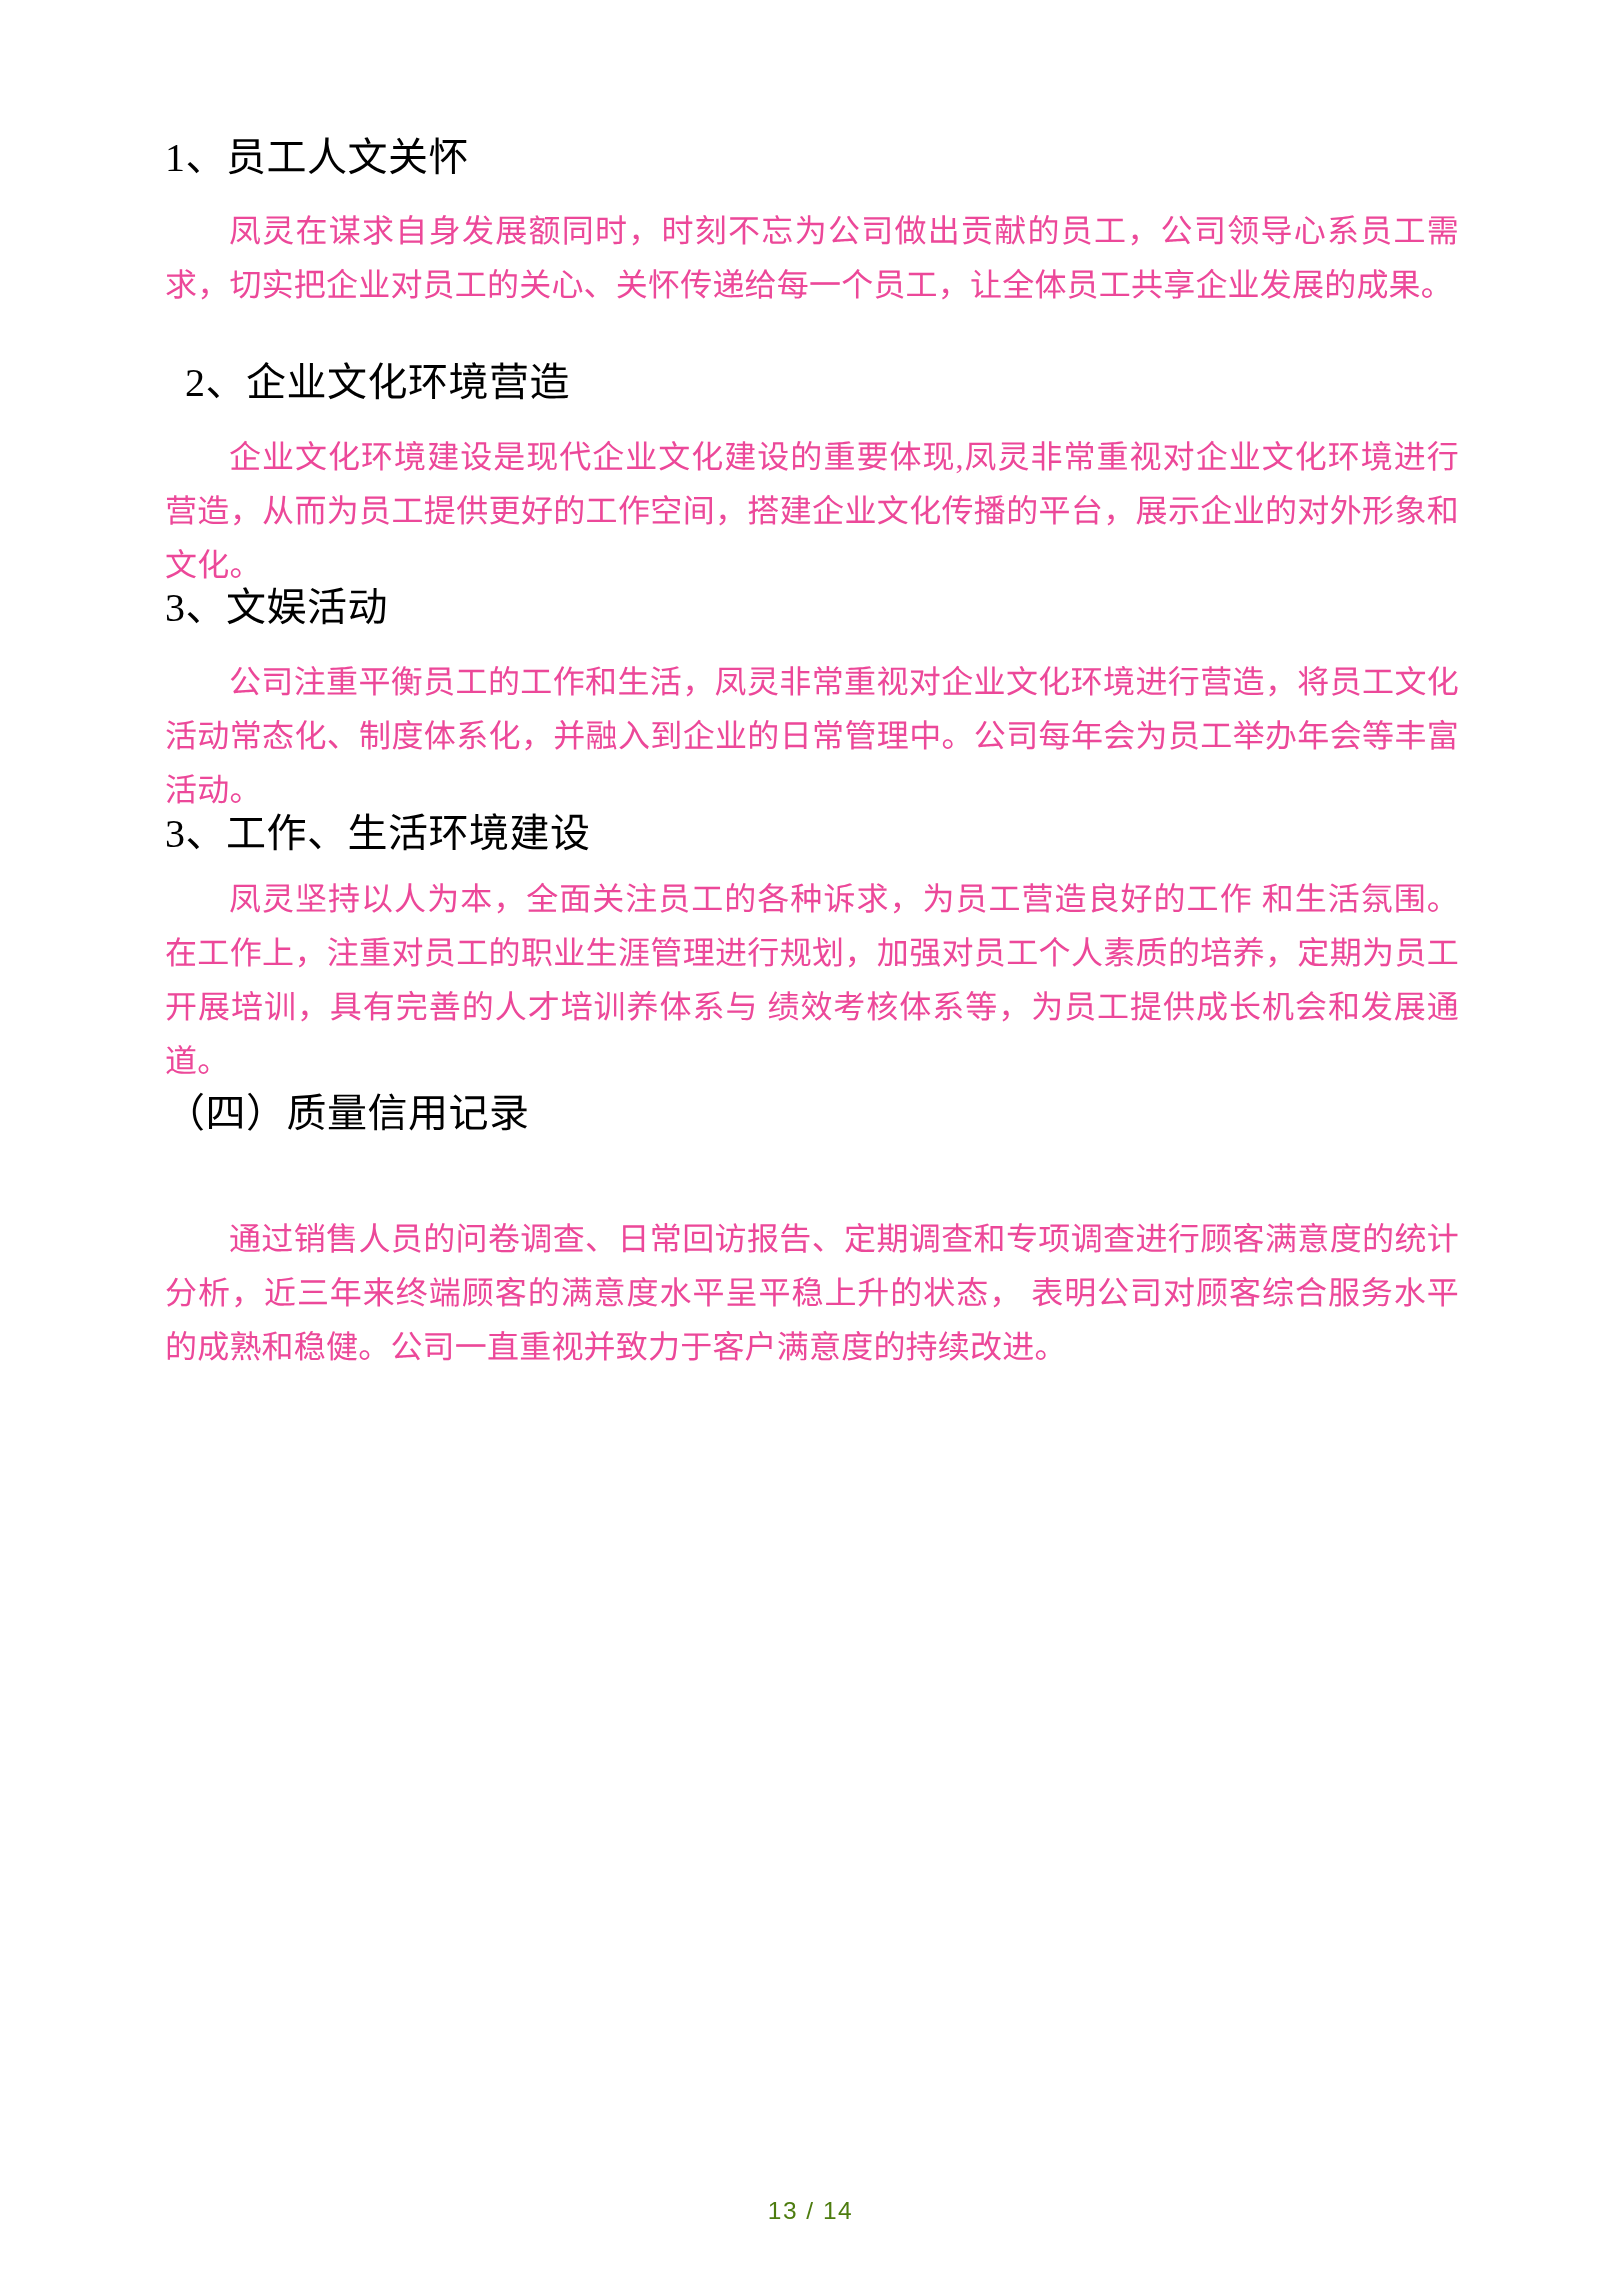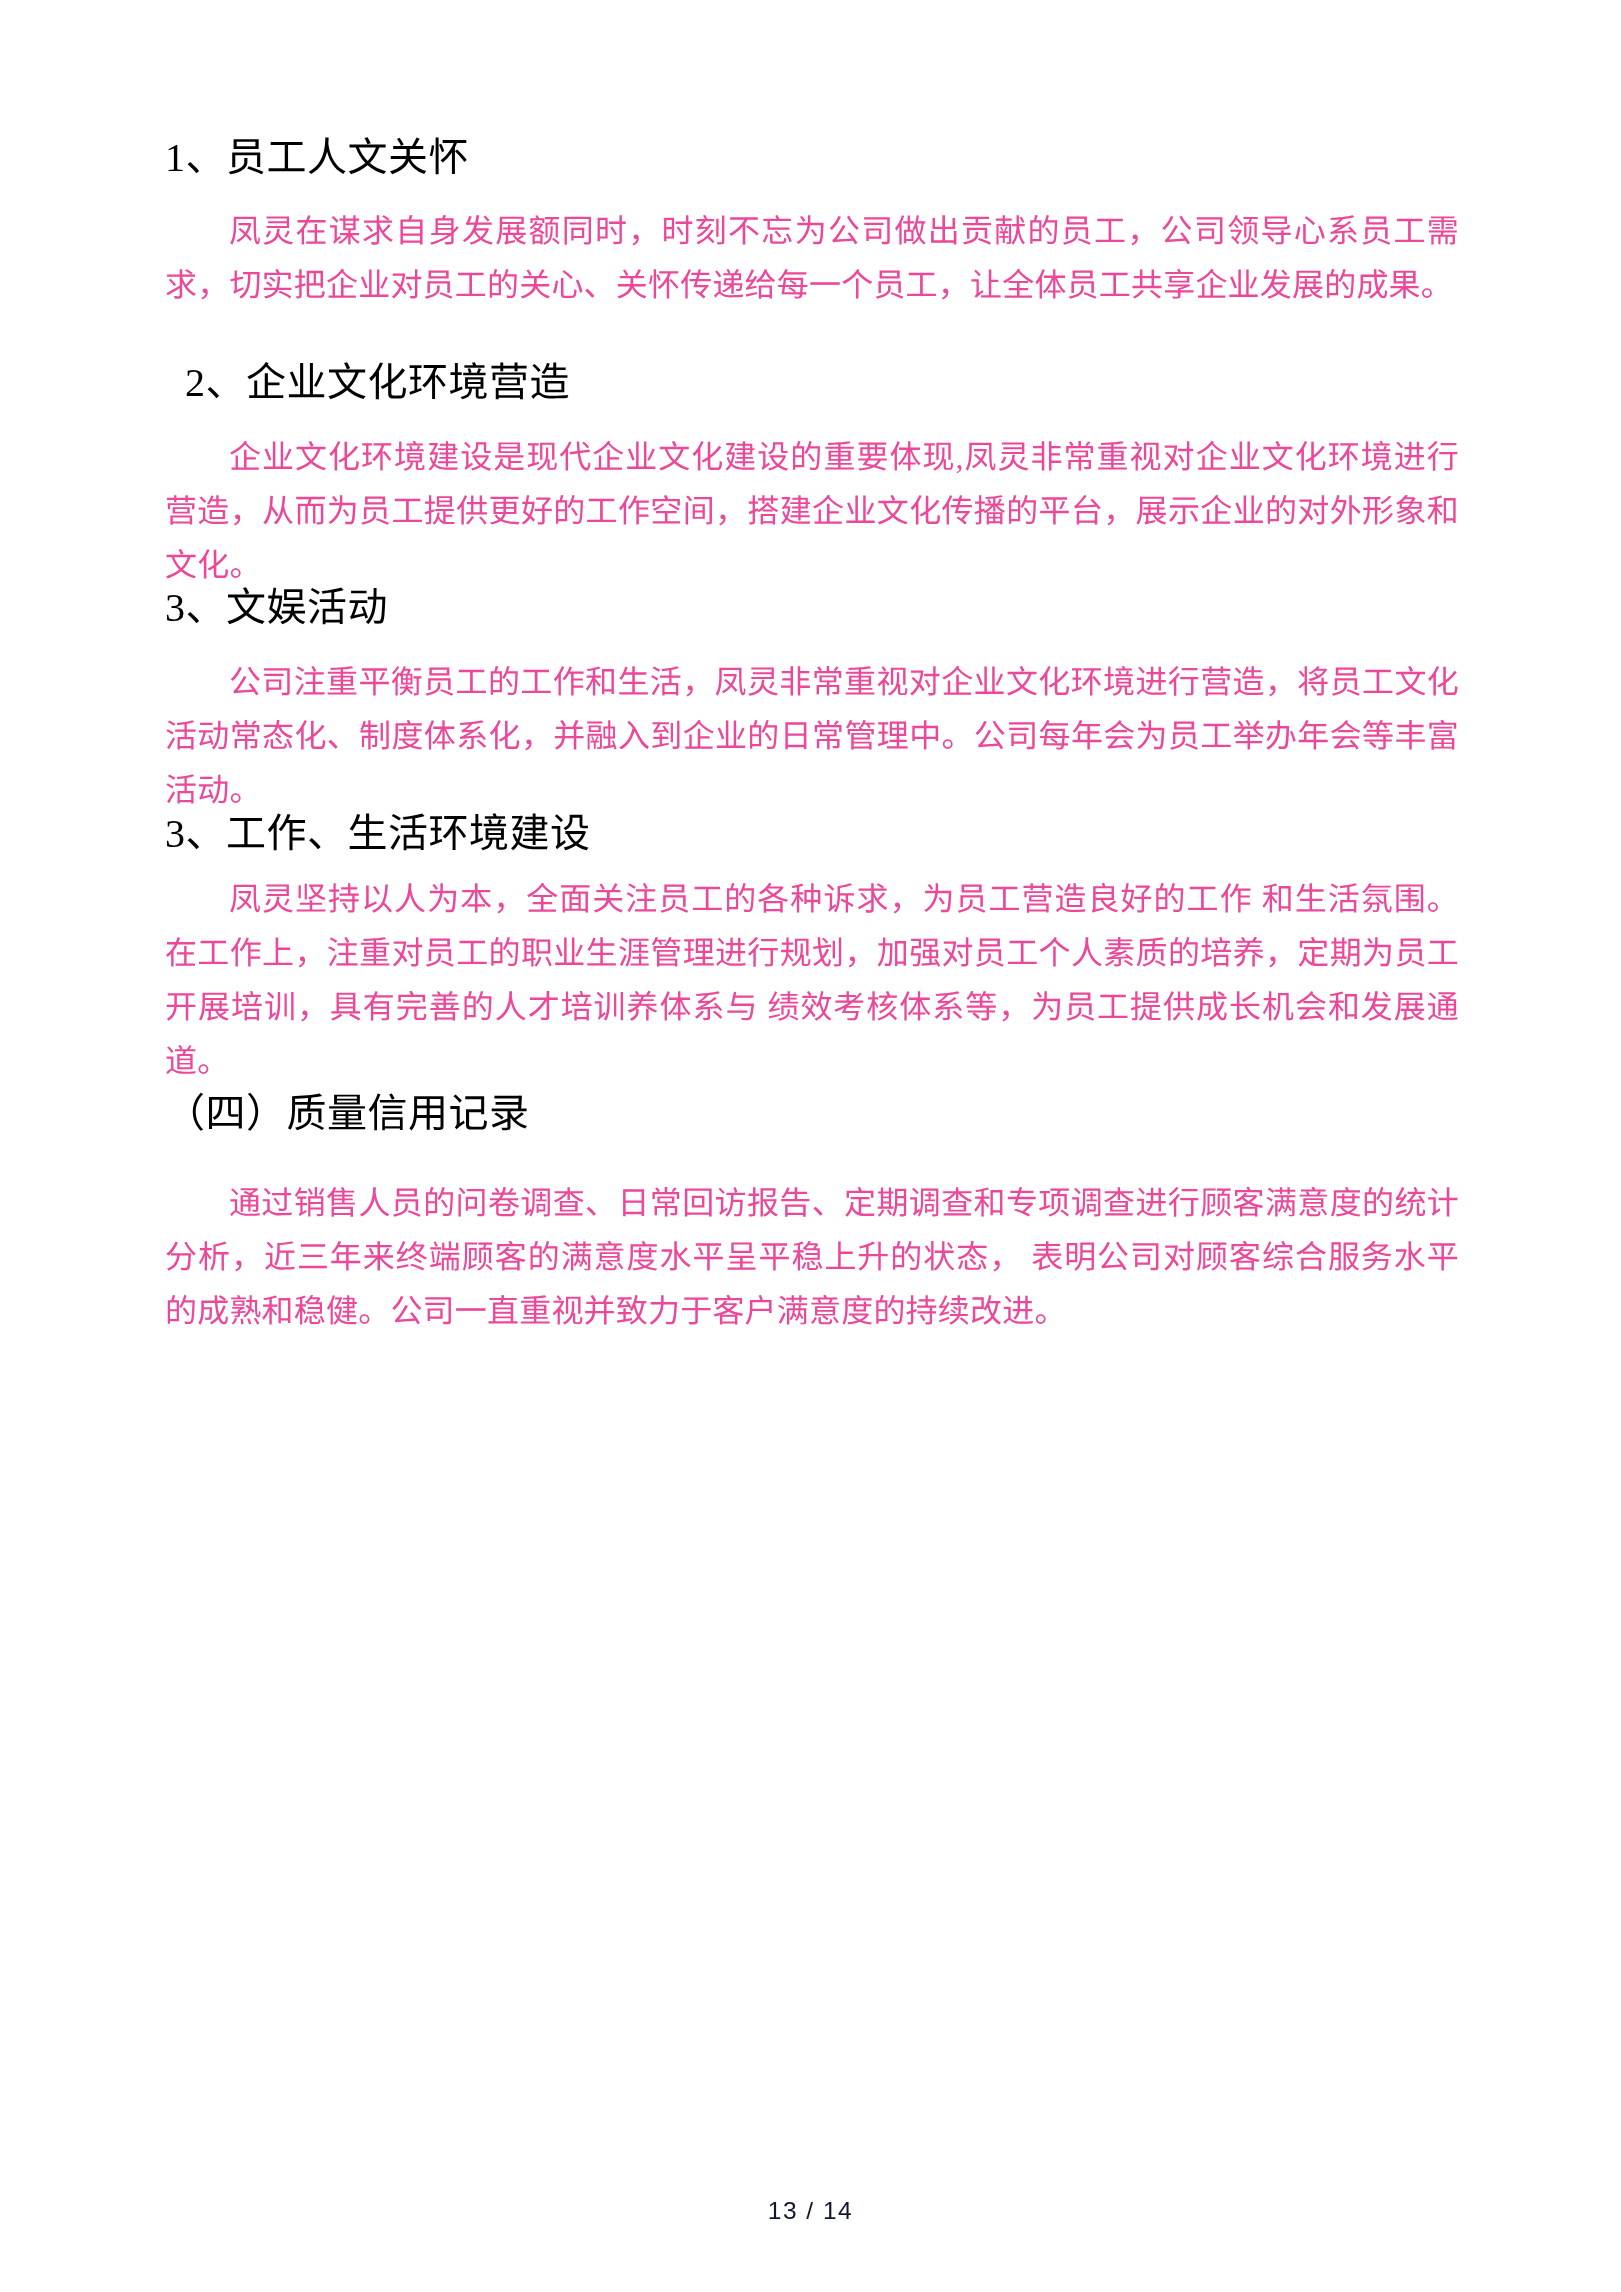--- a/index.html
+++ b/index.html
@@ -70,40 +70,40 @@
 
   .h1-blk  { top: 21.6px; }
   .p1-blk  { top: 88px; }
   .h2-blk  { top: 247px; margin-left: 20px; }
   .p2-blk  { top: 314px; }
   .h3-blk  { top: 472px; }
   .p3-blk  { top: 539px; }
   .h4-blk  { top: 698px; }
   .p4-blk  { top: 756px; }
   .h5-blk  { top: 978px; }
-  .p5-blk  { top: 1060px; }
+  .p5-blk  { top: 1096px; }
 
   .footer {
     position: absolute;
     left: 0;
     right: 0;
     bottom: 0;
     height: 147px;
   }
 
   .page-number {
     position: absolute;
     left: 0;
     right: 0;
     top: 51px;
     text-align: center;
     font-family: "Liberation Sans", "DejaVu Sans", sans-serif;
     font-size: 24.5px;
     letter-spacing: 1.5px;
-    color: #0f172a;
+    color: #4d7c0f;
   }
 </style>
 </head>
 <body>
 
 <div class="page">
   <div class="page-body">
     <div class="content">
 
       <div class="blk h1-blk">

